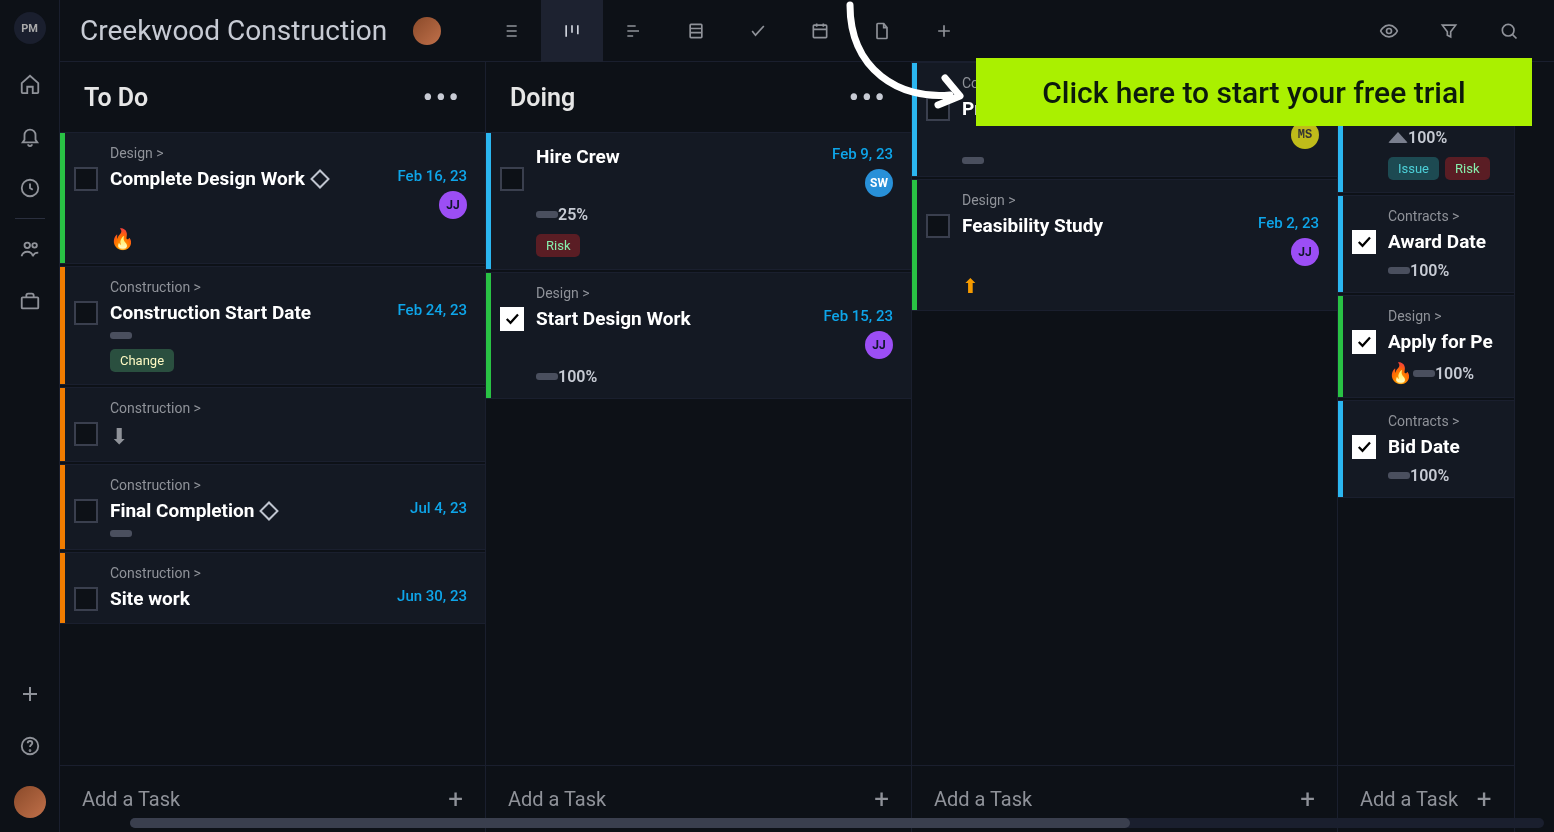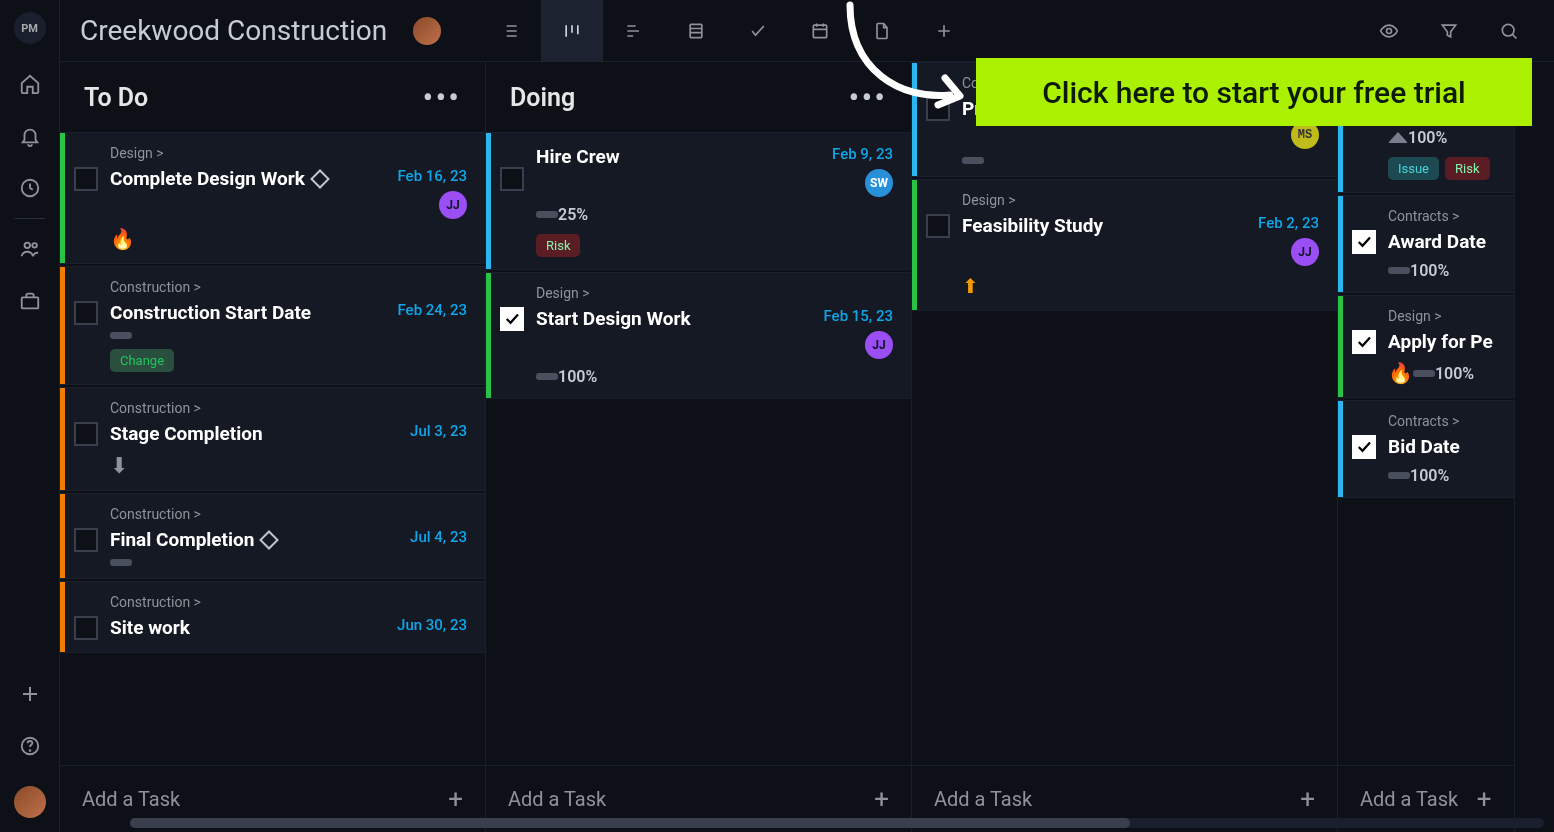--- a/index.html
+++ b/index.html
@@ -245,21 +245,21 @@
 .flame { color: #ff3b1a; font-size: 20px; }
 .arrow-down { color: #8f9299; font-size: 22px; }
 .arrow-up-orange { color: #f59a00; font-size: 20px; }
 .tag {
   font-size: 13px;
   padding: 4px 10px;
   border-radius: 5px;
   margin-top: 10px;
   display: inline-block;
 }
-.tag-change { background: #2a4f3f; color: #22c55e; }
+.tag-change { background: #2a4f3f; color: #fef9c3; }
 .tag-risk { background: #5a1d24; color: #86efac; }
 .tag-issue { background: #1d4a52; color: #4dd0d8; }
 .add-task {
   padding: 18px 22px;
   display: flex;
   align-items: center;
   justify-content: space-between;
   color: #8f9299;
   font-size: 20px;
   cursor: pointer;
@@ -479,28 +479,20 @@
                 <div class="progress-stub"></div>
               </div>
               <div><span class="tag tag-change" style="margin-right: 6px;">Change</span></div>
             </div>
           </div>
           <div class="card">
             <div class="card-edge edge-orange"></div>
             <div class="card-checkbox"></div>
             <div class="card-body">
               <div class="card-breadcrumb">Construction &gt;</div>
-              <div class="card-main">
-                <div class="card-title-wrap">
-                  <div class="card-title">Stage Completion</div>
-                </div>
-                <div class="card-meta-col">
-                  <div class="card-date">Jul 3, 23</div>
-                </div>
-              </div>
               <div class="card-row2">
                 <span class="arrow-down">⬇</span>
               </div>
             </div>
           </div>
           <div class="card">
             <div class="card-edge edge-orange"></div>
             <div class="card-checkbox"></div>
             <div class="card-body">
               <div class="card-breadcrumb">Construction &gt;</div>

